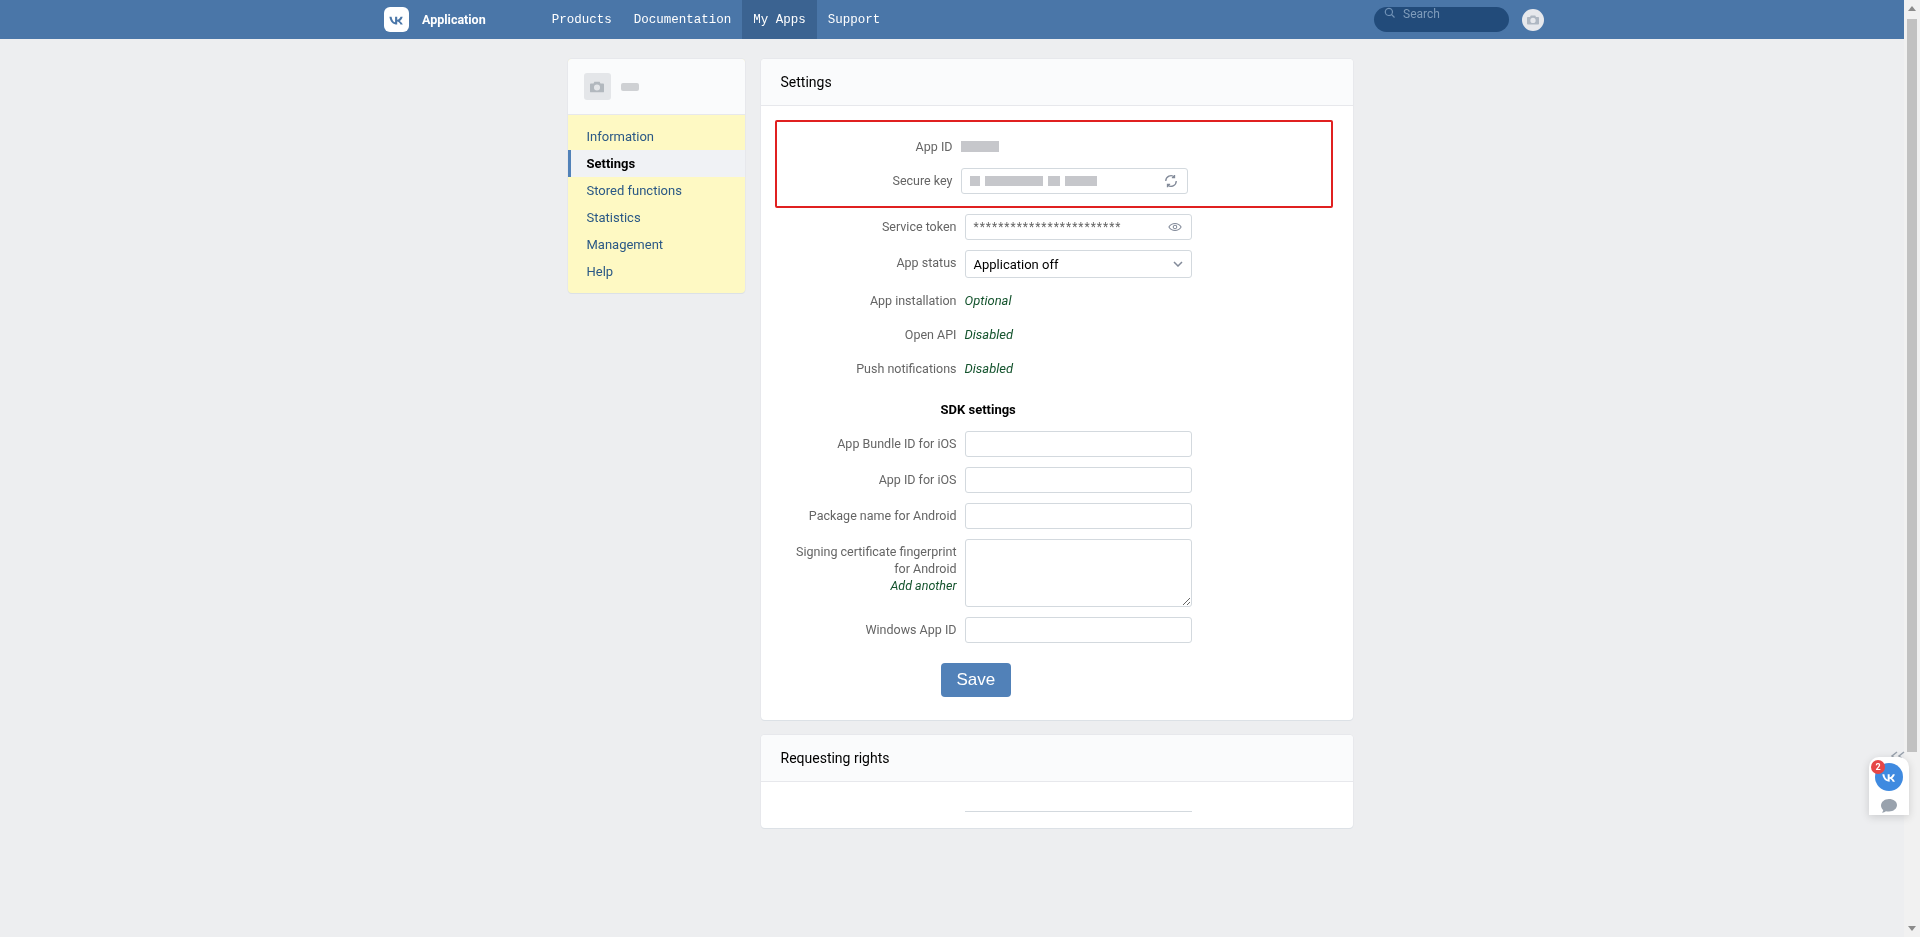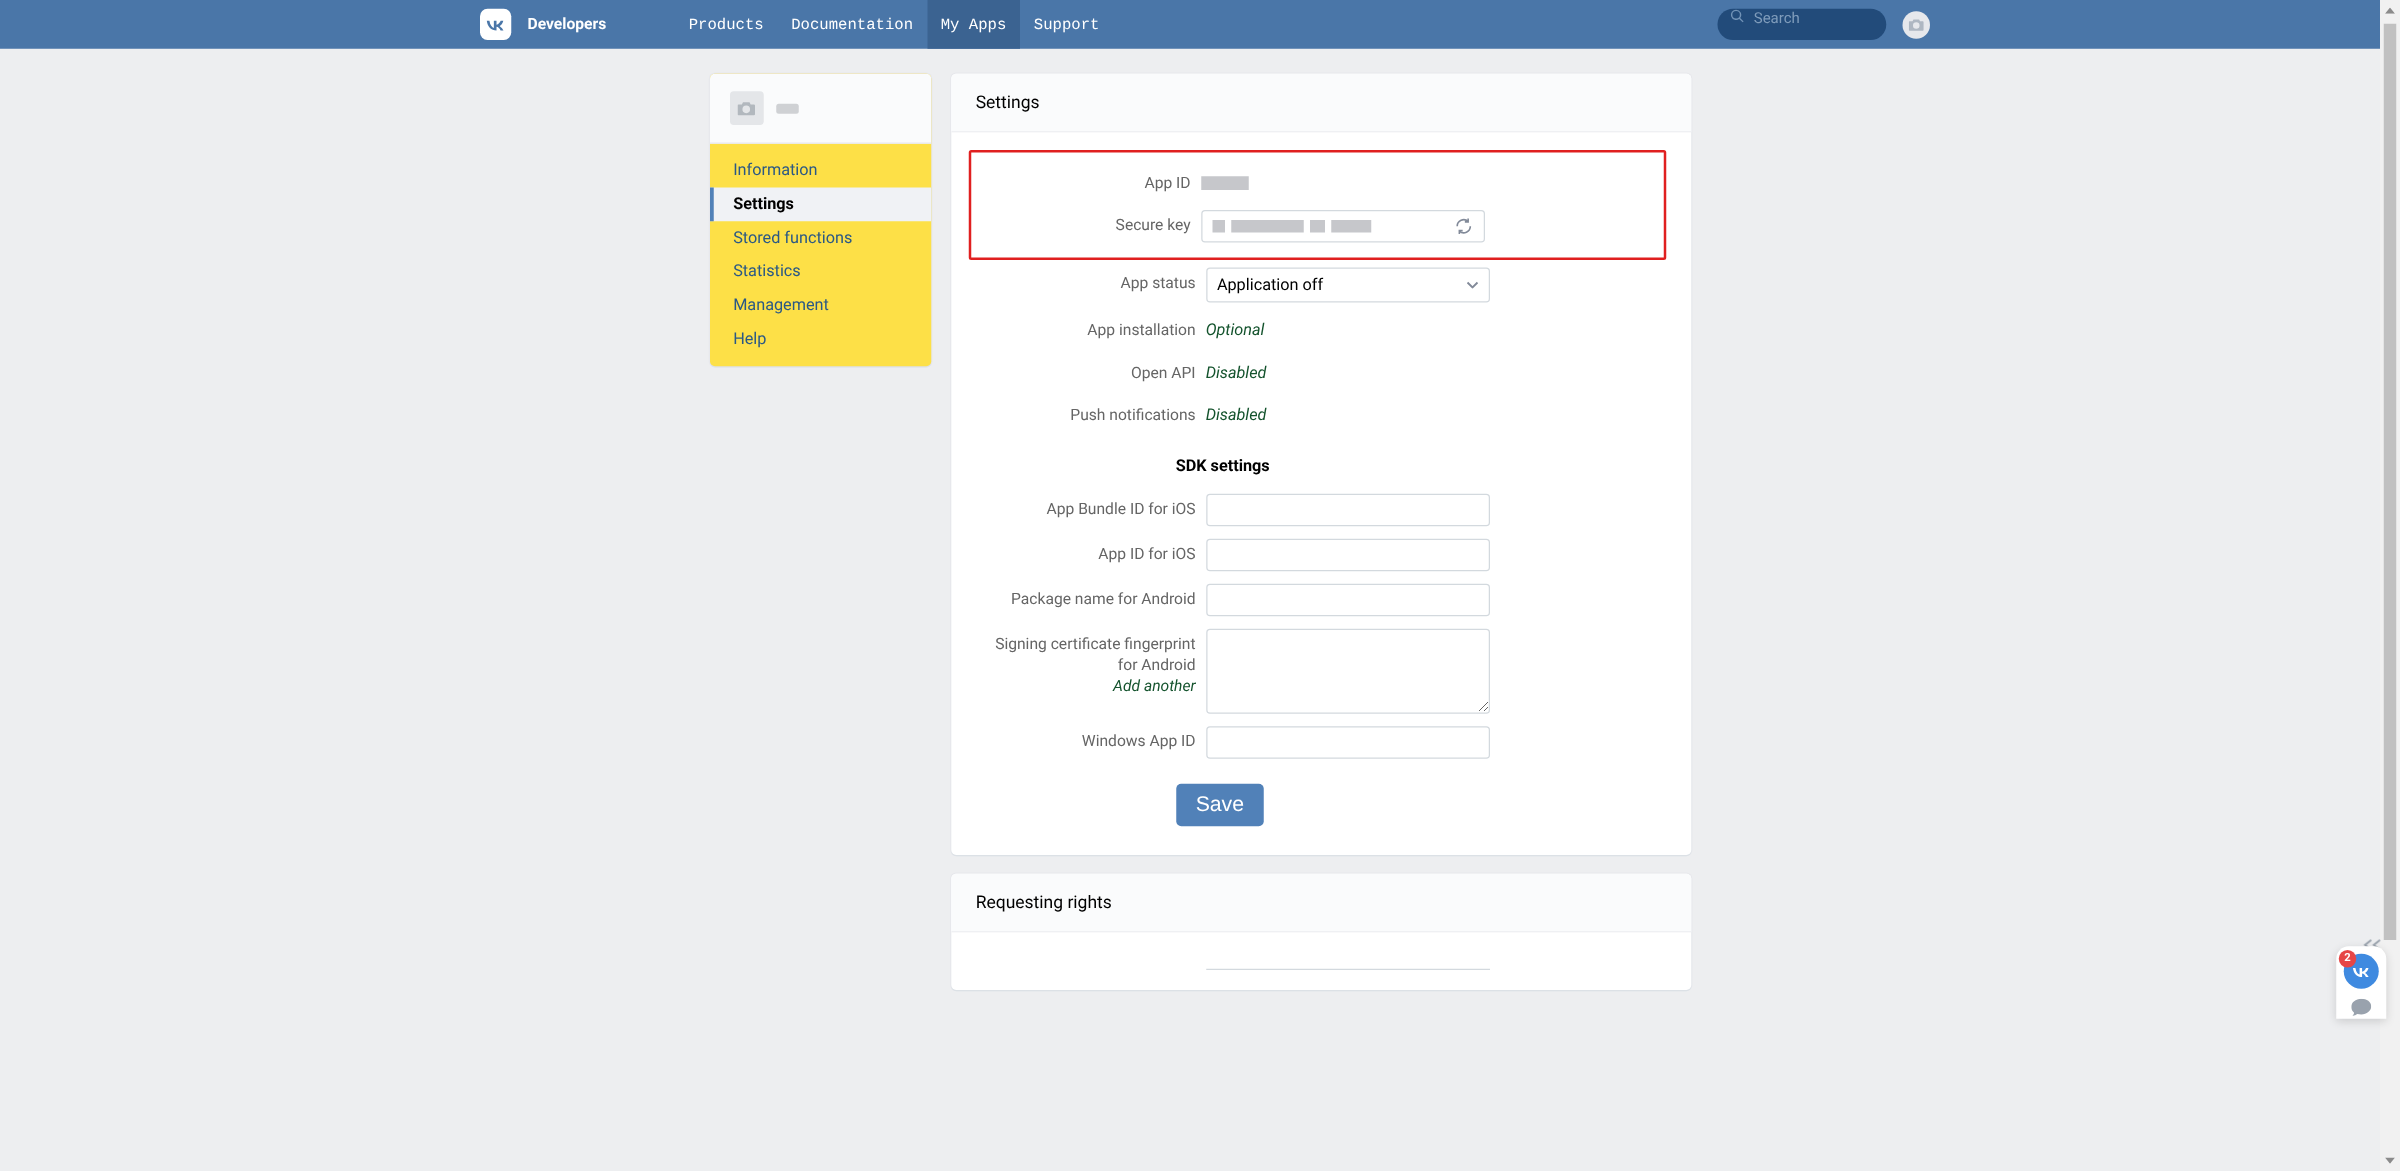--- a/index.html
+++ b/index.html
@@ -80,21 +80,21 @@
     margin: 0 auto;
     display: flex;
     padding-top: 20px;
     gap: 16px;
   }
   .sidebar {
     width: 177px;
     flex-shrink: 0;
   }
   .sidebar-card {
-    background: #fde047;
+    background: #fef9c3;
     border-radius: 4px;
     box-shadow: 0 1px 0 0 #dce1e6, 0 0 0 1px #e7e8ec;
     overflow: hidden;
   }
   .sidebar-header {
     background: #fafbfc;
     display: flex; align-items: center;
     padding: 14px 16px;
     border-bottom: 1px solid #e7e8ec;
   }
@@ -328,21 +328,21 @@
   </div>
 </div>
 
 <div class="header">
   <div class="header-inner">
     <div class="logo-box">
       <svg viewBox="0 0 24 14">
           <path fill="#4a76a8" d="M13 14c-6 0-10-4-11-11h3c.7 5 3 7.5 5 8V3h3v4.5c2-.2 4-2.5 4.7-4.5h3c-.6 3-2.7 5.2-4.2 6 .1 0 3.2 1.8 4.4 5h-3.3c-.9-2.3-2.7-4-4.6-4.2V14h-.3z"></path>
         </svg>
     </div>
-    <span class="brand">Developers</span>
+    <span class="brand">Application</span>
     <div class="top-nav">
       <div class="top-nav-item">Products</div>
       <div class="top-nav-item">Documentation</div>
       <div class="top-nav-item active">My Apps</div>
       <div class="top-nav-item">Support</div>
     </div>
     <div class="header-right">
       <div class="search-box">
         <svg viewBox="0 0 16 16">
             <path d="M6.5 1a5.5 5.5 0 014.38 8.82l3.65 3.65-1.06 1.06-3.65-3.65A5.5 5.5 0 116.5 1zm0 1.5a4 4 0 100 8 4 4 0 000-8z"></path>
@@ -408,20 +408,34 @@
                   <svg viewBox="0 0 16 16">
                       <path d="M2 8a6 6 0 0110-4.5M14 8a6 6 0 01-10 4.5" stroke-width="1.5"></path>
                       <path d="M12 1v3h-3M4 15v-3h3" stroke-width="1.5"></path>
                     </svg>
                 </div>
               </div>
             </div>
           </div>
         </div>
 
+        <div class="form-row">
+          <div class="form-label">Service token</div>
+          <div class="form-value">
+            <div class="masked-box">
+              <span class="token-text">************************</span>
+              <div class="icon-btn">
+                <svg viewBox="0 0 16 10">
+                    <path d="M1 5c2-3 5-4 7-4s5 1 7 4c-2 3-5 4-7 4s-5-1-7-4z" stroke-width="1.2"></path>
+                    <circle cx="8" cy="5" r="2" stroke-width="1.2"></circle>
+                  </svg>
+              </div>
+            </div>
+          </div>
+        </div>
 
         <div class="form-row">
           <div class="form-label">App status</div>
           <div class="form-value">
             <div class="select-box">
               <span>Application off</span>
               <svg viewBox="0 0 10 6">
                   <path d="M1 1l4 4 4-4" stroke-width="1.5"></path>
                 </svg>
             </div>

